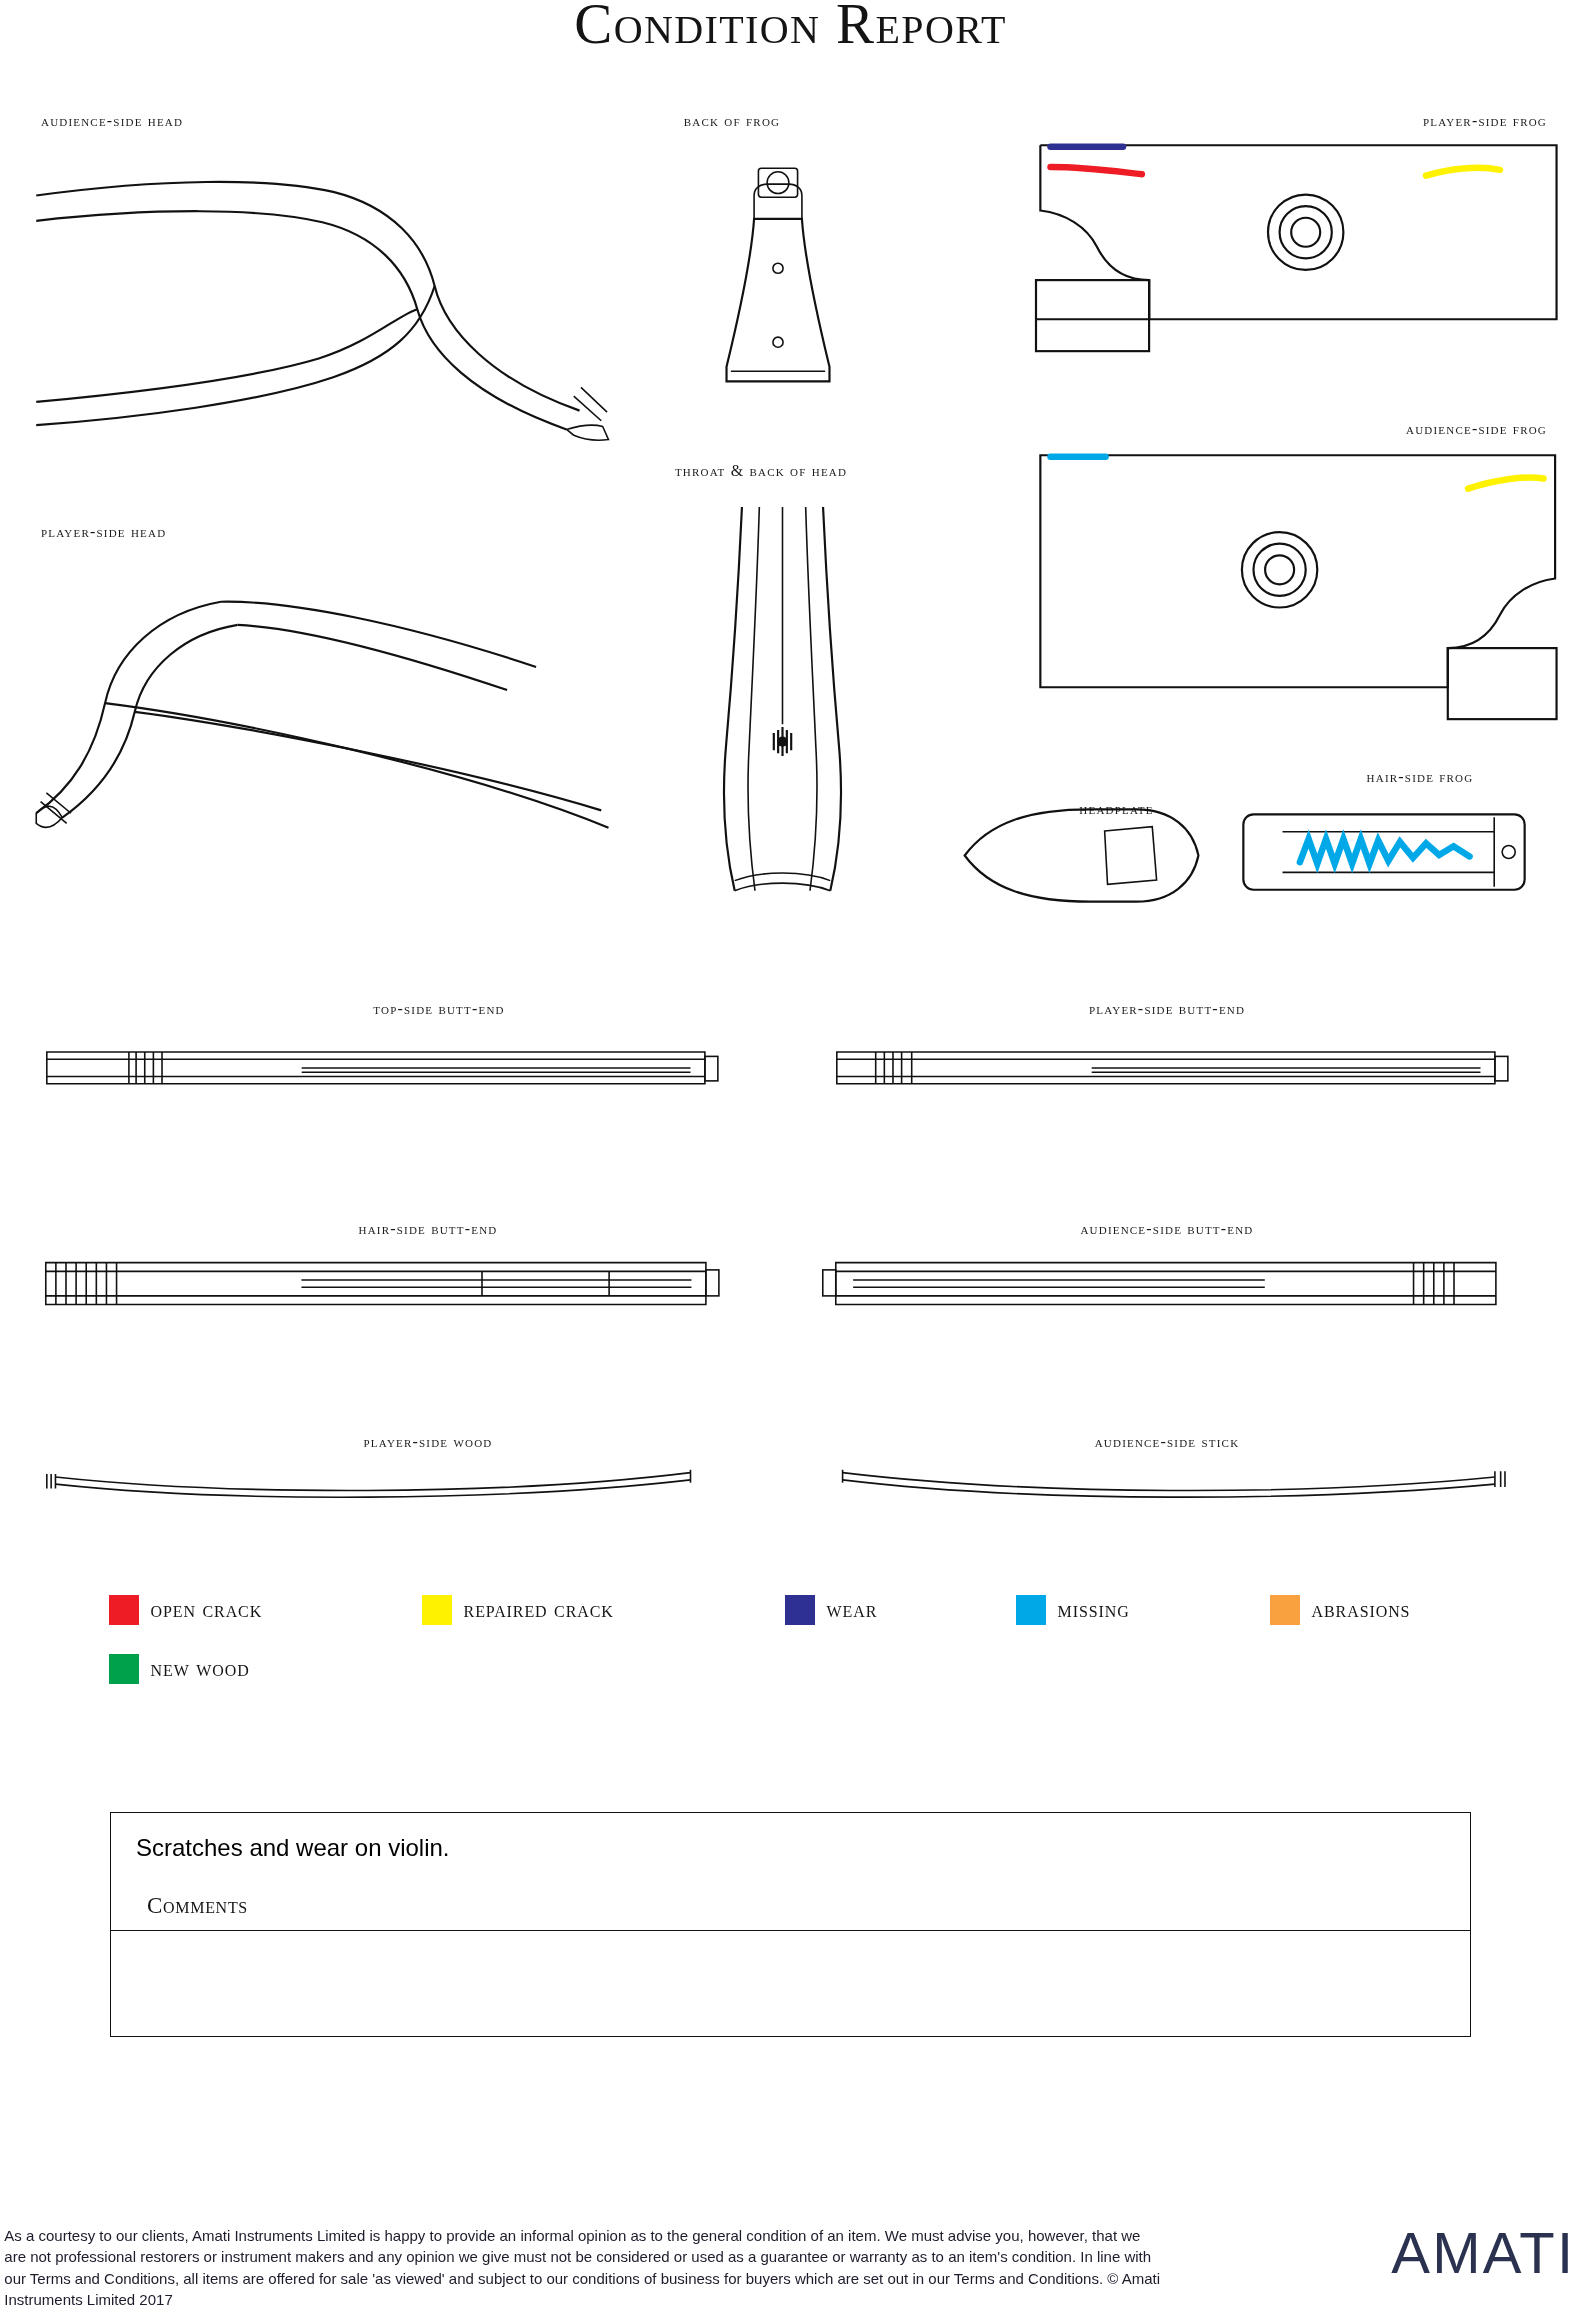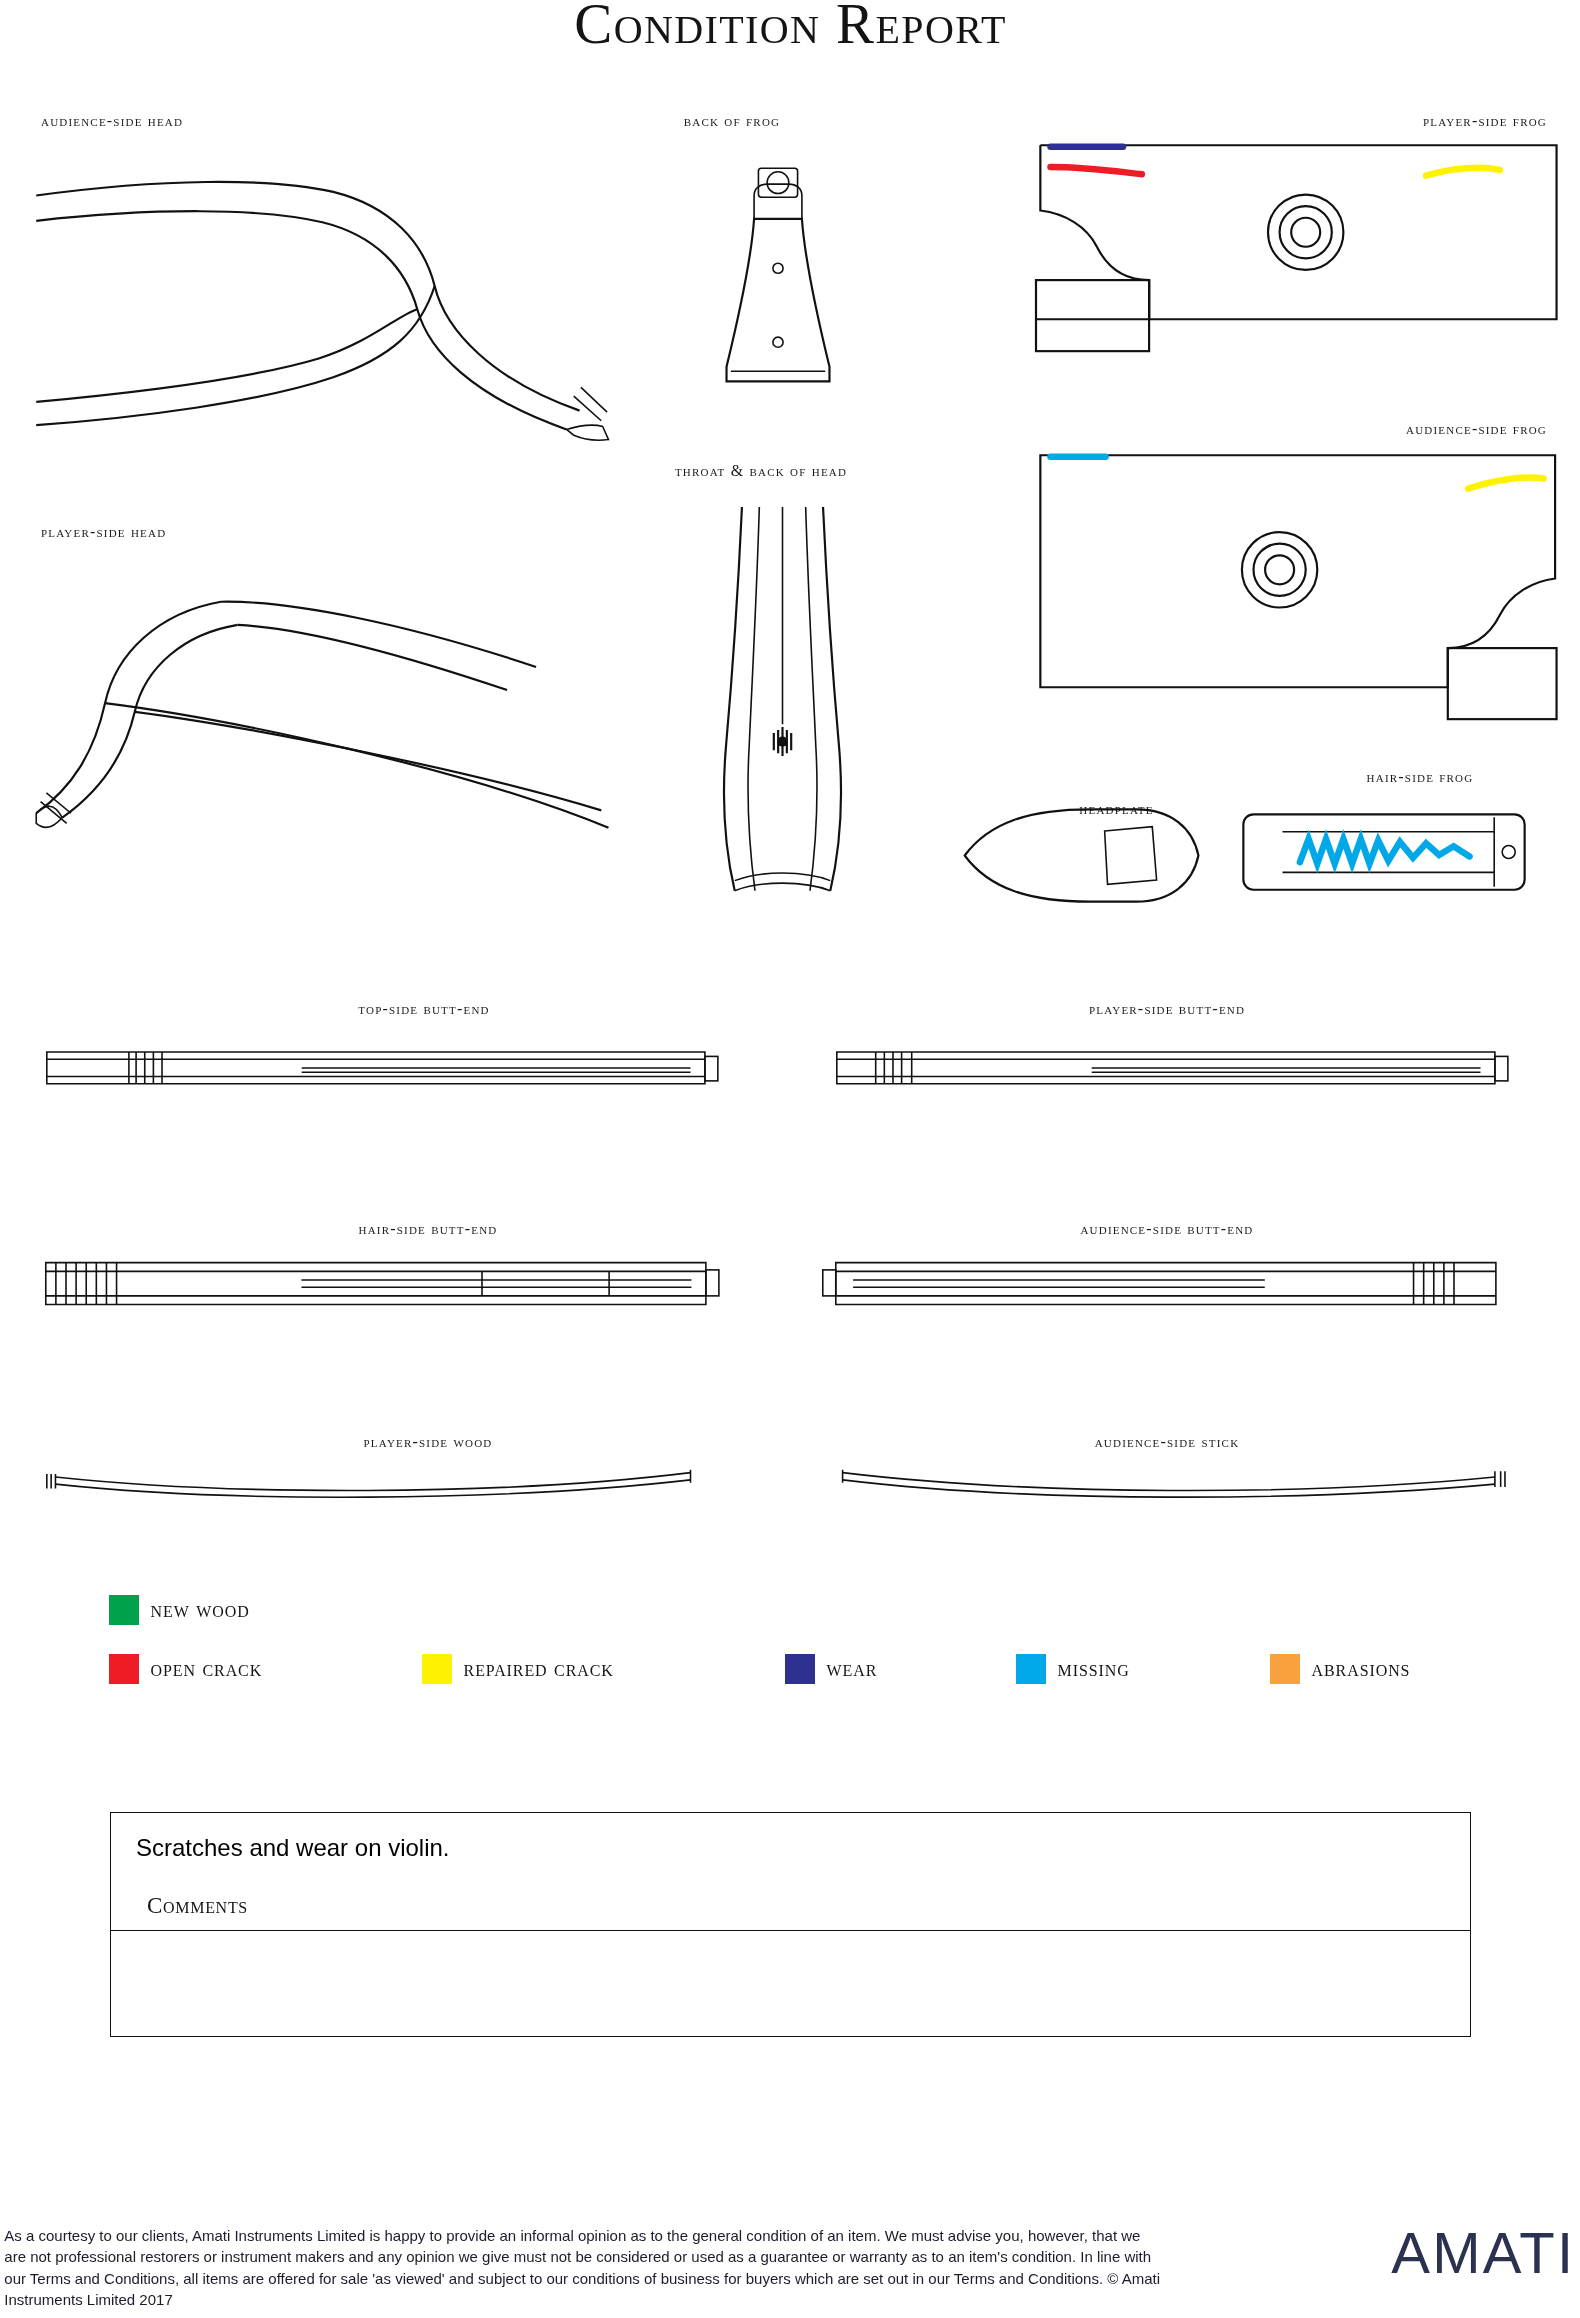--- a/index.html
+++ b/index.html
@@ -141,21 +141,21 @@
 
   <div class="cap" style="left:41px; top:112px;">audience-side head</div>
   <div class="cap" style="left:41px; top:523px;">player-side head</div>
   <div class="cap center" style="left:638px; top:112px; width:188px;">back of frog</div>
   <div class="cap center" style="left:609px; top:462px; width:304px;">throat &amp; back of head</div>
   <div class="cap right" style="left:1087px; top:112px; width:460px;">player-side frog</div>
   <div class="cap right" style="left:1044px; top:420px; width:503px;">audience-side frog</div>
   <div class="cap center" style="left:1015px; top:768px; width:203px;margin-top:32px;">headplate</div>
   <div class="cap center" style="left:1297px; top:768px; width:246px;">hair-side frog</div>
 
-  <div class="cap center" style="left:192px; top:1000px; width:464px;">top-side butt-end</div>
+  <div class="cap center" style="left:207px; top:1000px; width:464px;">top-side butt-end</div>
   <div class="cap center" style="left:935px; top:1000px; width:464px;">player-side butt-end</div>
   <div class="cap center" style="left:196px; top:1220px; width:464px;">hair-side butt-end</div>
   <div class="cap center" style="left:935px; top:1220px; width:464px;">audience-side butt-end</div>
   <div class="cap center" style="left:196px; top:1433px; width:464px;">player-side wood</div>
   <div class="cap center" style="left:935px; top:1433px; width:464px;">audience-side stick</div>
 
   <div class="dg" style="left:29px; top:141px;">
     <svg width="594" height="319" viewBox="0 0 820 440">
       <path class="stroke" d="M10,75 C180,52 330,50 420,70 C500,90 545,140 560,200 C575,262 640,330 760,372"></path>
       <path class="stroke" d="M10,110 C170,92 320,92 405,112 C478,130 520,175 536,232 C552,290 612,352 742,398"></path>
@@ -320,44 +320,44 @@
       <path class="stroke-thin" d="M14,12 C280,44 660,44 920,18"></path>
       <path class="stroke-thin" d="M14,22 C280,54 660,52 920,28"></path>
       <path class="stroke-thin" d="M920,10 L920,32 M928,10 L928,32 M934,10 L934,32"></path>
       <path class="stroke-thin" d="M14,8 L14,26"></path>
     </svg>
   </div>
 
   <div id="legend">
     <div class="legend-row">
       <div class="legend-item" style="left:0px;">
-        <span class="swatch" style="background:#00a14b"></span>
-        <span class="legend-label">new wood</span>
+        <span class="swatch" style="background:#ee1c25"></span>
+        <span class="legend-label">open crack</span>
+      </div>
+      <div class="legend-item" style="left:313px;">
+        <span class="swatch" style="background:#fff200"></span>
+        <span class="legend-label">repaired crack</span>
+      </div>
+      <div class="legend-item" style="left:676px;">
+        <span class="swatch" style="background:#2e3192"></span>
+        <span class="legend-label">wear</span>
+      </div>
+      <div class="legend-item" style="left:907px;">
+        <span class="swatch" style="background:#00a8e8"></span>
+        <span class="legend-label">missing</span>
+      </div>
+      <div class="legend-item" style="left:1161px;">
+        <span class="swatch" style="background:#f9a03f"></span>
+        <span class="legend-label">abrasions</span>
       </div>
     </div>
     <div class="legend-row">
       <div class="legend-item" style="left:0px;">
-        <span class="swatch" style="background:#ee1c25"></span>
-        <span class="legend-label">open crack</span>
-      </div>
-      <div class="legend-item" style="left:313px;">
-        <span class="swatch" style="background:#fff200"></span>
-        <span class="legend-label">repaired crack</span>
-      </div>
-      <div class="legend-item" style="left:676px;">
-        <span class="swatch" style="background:#2e3192"></span>
-        <span class="legend-label">wear</span>
-      </div>
-      <div class="legend-item" style="left:907px;">
-        <span class="swatch" style="background:#00a8e8"></span>
-        <span class="legend-label">missing</span>
-      </div>
-      <div class="legend-item" style="left:1161px;">
-        <span class="swatch" style="background:#f9a03f"></span>
-        <span class="legend-label">abrasions</span>
+        <span class="swatch" style="background:#00a14b"></span>
+        <span class="legend-label">new wood</span>
       </div>
     </div>
   </div>
 
   <div id="comments">
     <div id="comments-body">Scratches and wear on violin.</div>
     <div id="comments-head">
       <span class="lbl">Comments</span>
     </div>
   </div>

